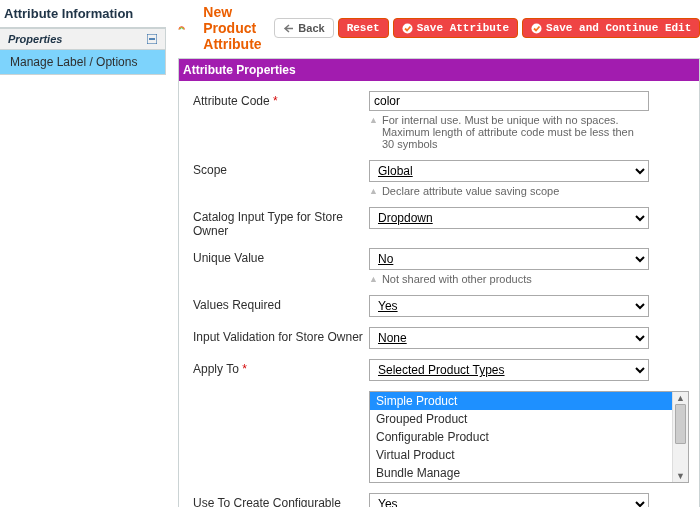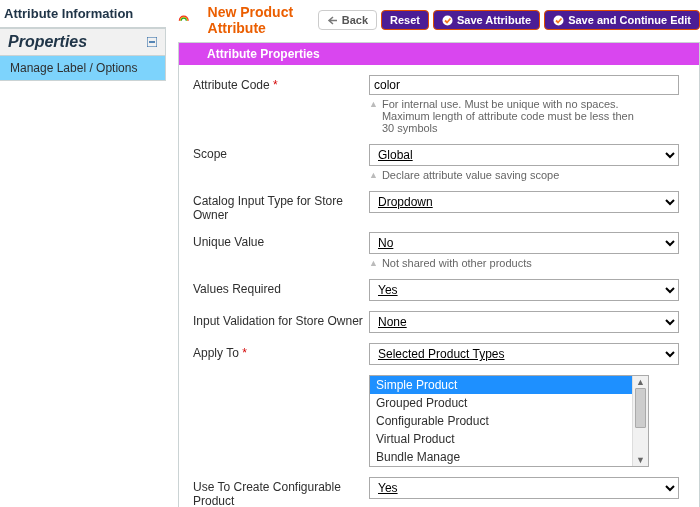--- a/index.html
+++ b/index.html
@@ -1,44 +1,44 @@
 <!DOCTYPE html>
 <html><head>
 <meta charset="utf-8">
 <style>
 * { box-sizing: border-box; margin: 0; padding: 0; }
 body { font-family: Arial, Helvetica, sans-serif; font-size: 12px; color: #2f2f2f; background: #fff; width: 700px; }
 .layout { display: flex; }
 .sidebar { width: 166px; flex-shrink: 0; }
 .sidebar-title { font-size: 13px; font-weight: bold; color: #203548; padding: 6px 6px 6px 4px; border-bottom: 1px solid #cbd3d4; }
-.section-header { background: #f1f1f1; border: 1px solid #cbd3d4; border-left: none; padding: 4px 8px; display: flex; justify-content: space-between; align-items: center; font-weight: bold; font-style: italic; color: #203548; font-size: 16px; }
+.section-header { background: #f1f1f1; border: 1px solid #cbd3d4; border-left: none; padding: 4px 8px; display: flex; justify-content: space-between; align-items: center; font-weight: bold; font-style: italic; color: #203548; font-size: 11px; }
 .collapse-icon { width: 10px; height: 10px; display: inline-block; }
 .collapse-icon svg { display: block; }
 .sidebar-item { background: #7dd3fc; border: 1px solid #cbd3d4; border-left: none; border-top: none; padding: 5px 10px; color: #2f2f2f; cursor: pointer; font-size: 12px; }
 .main { flex: 1; padding-left: 12px; min-width: 0; }
 .topbar { display: flex; align-items: center; gap: 4px; padding-top: 4px; padding-bottom: 6px; flex-wrap: nowrap; }
 .page-title { display: flex; align-items: center; gap: 18px; margin-right: auto; }
 .magento-icon { width: 16px; height: 16px; }
 .page-title-text { color: #eb5e00; font-weight: bold; font-size: 14px; }
 .btn { display: inline-flex; align-items: center; gap: 4px; padding: 3px 8px; border: 1px solid; border-radius: 4px; font-size: 11px; font-weight: bold; cursor: pointer; white-space: nowrap; }
 .btn-back { background: #fff; border-color: #ccc; color: #555; }
-.btn-orange { background: #4c1d95; border-color: #e04f00; color: #fff; }
+.btn-orange { background: #ef4444; border-color: #e04f00; color: #fff; font-family: Liberation Mono, monospace; }
 .btn-icon { width: 11px; height: 11px; display: inline-block; }
 .panel { border: 1px solid #cbd3d4; }
-.panel-header { background: #d946ef; color: #fff; font-weight: bold; font-size: 12px; padding: 4px 28px; }
+.panel-header { background: #a21caf; color: #fff; font-weight: bold; font-size: 12px; padding: 4px 4px; }
 .form { padding: 10px 14px; }
 .form-row { display: flex; align-items: flex-start; margin-bottom: 10px; }
 .form-label { width: 176px; flex-shrink: 0; padding-top: 3px; font-size: 12px; color: #2f2f2f; }
 .req { color: #d40707; }
 .form-field { flex: 1; min-width: 0; }
-.form-field input[type=text], .form-field select { width: 310px; max-width: 100%; border: 1px solid #aaa; padding: 2px 4px; font-size: 12px; font-family: inherit; background: #fff; }
+.form-field input[type=text], .form-field select { width: 280px; max-width: 100%; border: 1px solid #aaa; padding: 2px 4px; font-size: 12px; font-family: inherit; background: #fff; }
 .form-field select { height: 22px; text-decoration: underline; }
 .note { font-size: 11px; color: #666; margin-top: 3px; display: flex; gap: 4px; max-width: 280px; }
 .note-arrow { color: #bbb; font-size: 9px; padding-top: 1px; }
-.multi-wrap { width: 280px; border: 1px solid #aaa; display: flex; background: #fff; }
+.multi-wrap { width: 320px; border: 1px solid #aaa; display: flex; background: #fff; }
 .multi-list { flex: 1; overflow: hidden; }
 .multi-item { padding: 2px 6px; font-size: 12px; border-bottom: 0; cursor: pointer; }
 .multi-item.selected { background: #1e90ff; color: #fff; }
 .multi-scroll { width: 16px; background: #f1f1f1; border-left: 1px solid #ddd; display: flex; flex-direction: column; justify-content: space-between; align-items: center; padding: 1px 0; }
 .scroll-btn { font-size: 9px; color: #666; line-height: 10px; cursor: pointer; }
 .scroll-track { flex: 1; width: 100%; position: relative; margin: 1px 0; }
 .scroll-thumb { position: absolute; left: 2px; right: 2px; top: 0; height: 60%; background: #cdcdcd; border: 1px solid #aaa; border-radius: 1px; }
 </style>
 </head>
 <body>

